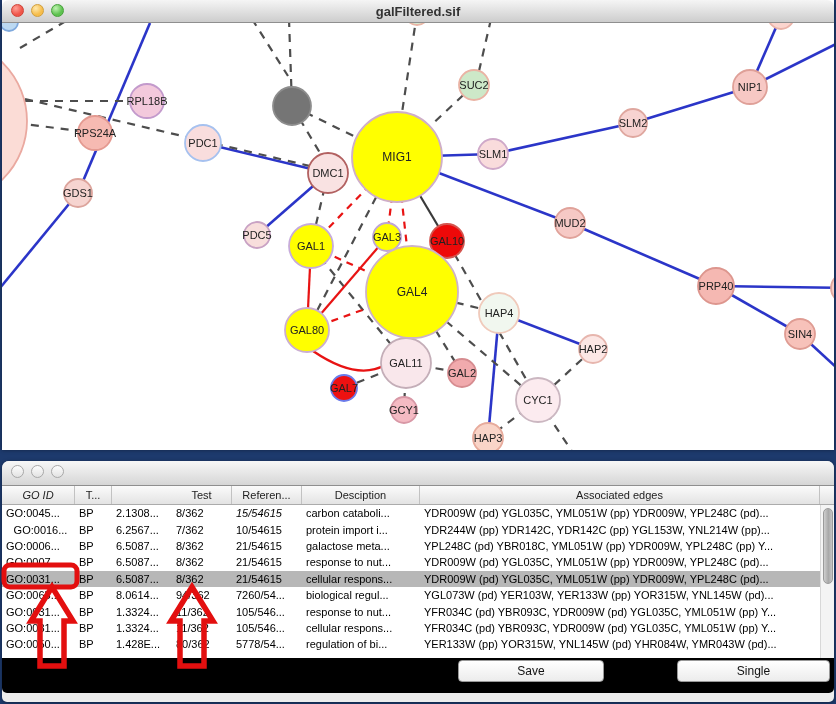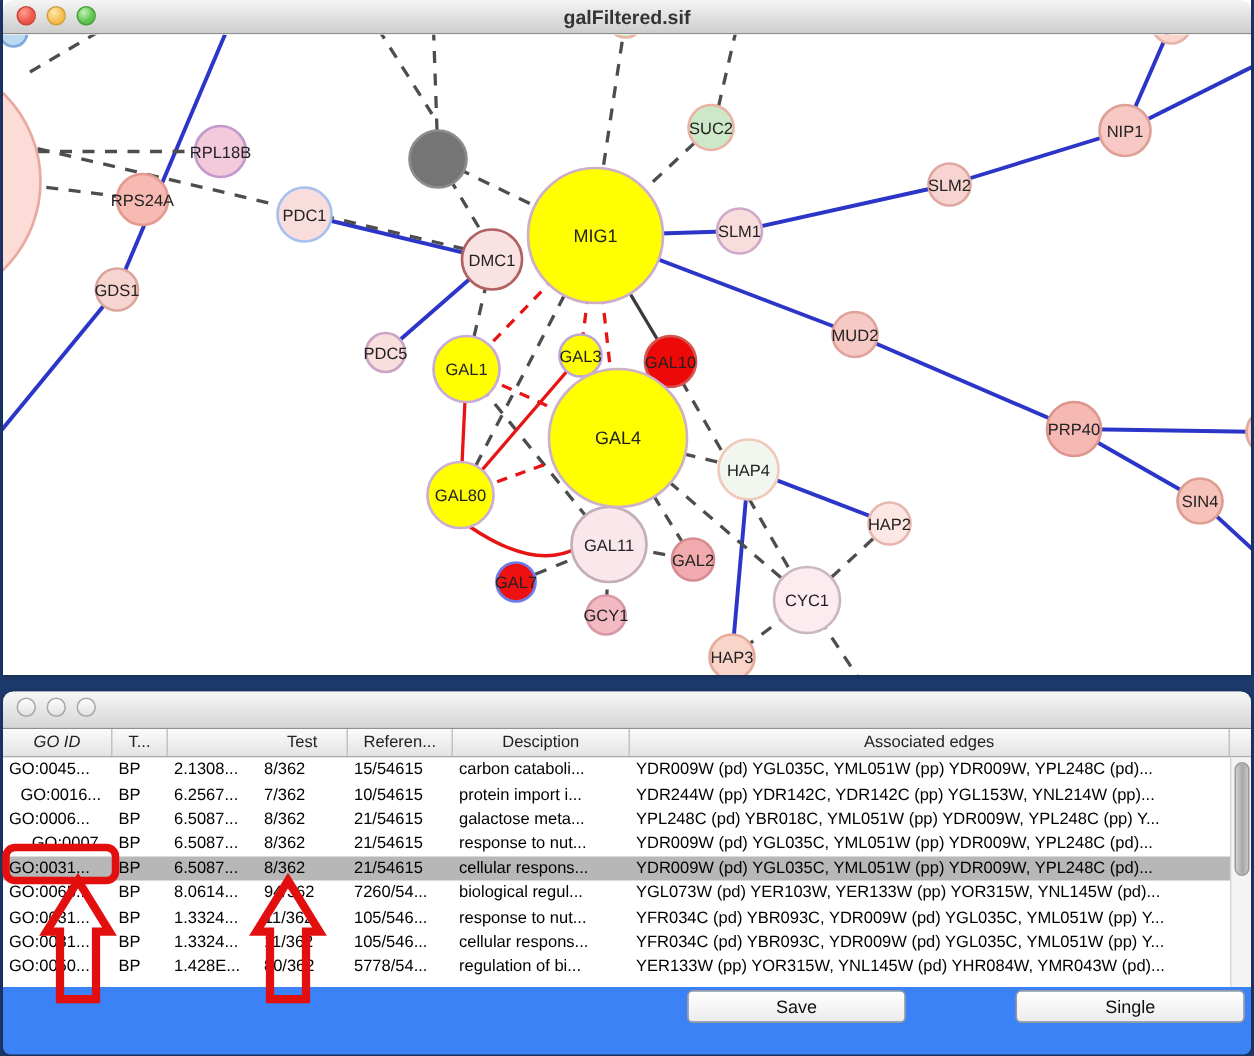--- a/index.html
+++ b/index.html
@@ -22,21 +22,21 @@
   #table-window .titlebar{height:24px;border-radius:7px 7px 0 0;background:linear-gradient(#f7f7f7,#d6d6d6);}
   #table-window .titlebar .title{color:#7d7d7d;font-weight:bold;}
   #table-header{display:flex;height:19px;background:linear-gradient(#fbfbfb,#e3e3e3);border-bottom:1px solid #ababab;box-sizing:border-box;}
   .hcell{box-sizing:border-box;border-right:1px solid #c2c2c2;font-size:11px;color:#222;display:flex;align-items:center;justify-content:center;white-space:nowrap;overflow:hidden;}
   #table-rows{position:relative;height:153px;background:#fff;overflow:hidden;}
   .trow{display:flex;height:16.4px;align-items:center;cursor:default;}
   .trow.selected{background:#b7b7b7;}
   .tcell{box-sizing:border-box;padding-left:4px;font-size:11px;color:#000;white-space:nowrap;overflow:hidden;}
   #vscroll{position:absolute;right:0;top:0;width:14px;height:153px;background:#f4f4f4;border-left:1px solid #d8d8d8;box-sizing:border-box;}
   #vscroll .thumb{position:absolute;left:1.5px;top:3px;width:10px;height:76px;border-radius:6px;background:linear-gradient(90deg,#cfcfcf,#a8a8a8 55%,#c6c6c6);border:1px solid #9a9a9a;box-sizing:border-box;}
-  #button-bar{position:relative;height:45px;background:#3b82f6;border-radius:0 0 5px 5px;}
+  #button-bar{position:relative;height:35px;background:#000000;border-radius:0 0 5px 5px;}
   .mac-btn{position:absolute;top:2px;height:20px;border:1px solid #999;border-radius:4px;background:linear-gradient(#ffffff,#ececec);font-size:12px;color:#111;display:flex;align-items:center;justify-content:center;box-shadow:0 1px 0 rgba(255,255,255,.7) inset;cursor:default;}
   #save-btn{left:456px;width:144px;}
   #cancel-btn{left:675px;width:151px;}
 
   #annotations{position:absolute;left:0;top:0;z-index:60;pointer-events:none;}
 </style>
 </head>
 <body>
 
 <div class="window" id="graph-window">
@@ -181,21 +181,21 @@
       <div class="hcell" style="width: 118px;">Desciption</div>
       <div class="hcell" style="width: 400px;">Associated edges</div>
     </div>
   <div id="table-rows">
     <div id="rows-holder">
         <div class="trow">
           <div class="tcell" style="width: 73px;">GO:0045...</div>
           <div class="tcell" style="width: 37px;">BP</div>
           <div class="tcell" style="width: 60px;">2.1308...</div>
           <div class="tcell" style="width: 60px;">8/362</div>
-          <div class="tcell" style="width: 70px;">15/54615</div>
+          <div class="tcell" style="width: 70px; font-style: italic;">15/54615</div>
           <div class="tcell" style="width: 118px;">carbon cataboli...</div>
           <div class="tcell" style="width: 400px;">YDR009W (pd) YGL035C, YML051W (pp) YDR009W, YPL248C (pd)...</div>
         </div>
         <div class="trow">
           <div class="tcell" style="width: 73px; text-align: center;">GO:0016...</div>
           <div class="tcell" style="width: 37px;">BP</div>
           <div class="tcell" style="width: 60px;">6.2567...</div>
           <div class="tcell" style="width: 60px;">7/362</div>
           <div class="tcell" style="width: 70px;">10/54615</div>
           <div class="tcell" style="width: 118px;">protein import i...</div>
@@ -204,21 +204,21 @@
         <div class="trow">
           <div class="tcell" style="width: 73px;">GO:0006...</div>
           <div class="tcell" style="width: 37px;">BP</div>
           <div class="tcell" style="width: 60px;">6.5087...</div>
           <div class="tcell" style="width: 60px;">8/362</div>
           <div class="tcell" style="width: 70px;">21/54615</div>
           <div class="tcell" style="width: 118px;">galactose meta...</div>
           <div class="tcell" style="width: 400px;">YPL248C (pd) YBR018C, YML051W (pp) YDR009W, YPL248C (pp) Y...</div>
         </div>
         <div class="trow">
-          <div class="tcell" style="width: 73px; text-align: right;">GO:0007...</div>
+          <div class="tcell" style="width: 73px;">GO:0007...</div>
           <div class="tcell" style="width: 37px;">BP</div>
           <div class="tcell" style="width: 60px;">6.5087...</div>
           <div class="tcell" style="width: 60px;">8/362</div>
           <div class="tcell" style="width: 70px;">21/54615</div>
           <div class="tcell" style="width: 118px;">response to nut...</div>
           <div class="tcell" style="width: 400px;">YDR009W (pd) YGL035C, YML051W (pp) YDR009W, YPL248C (pd)...</div>
         </div>
         <div class="trow selected">
           <div class="tcell" style="width: 73px;">GO:0031...</div>
           <div class="tcell" style="width: 37px;">BP</div>

